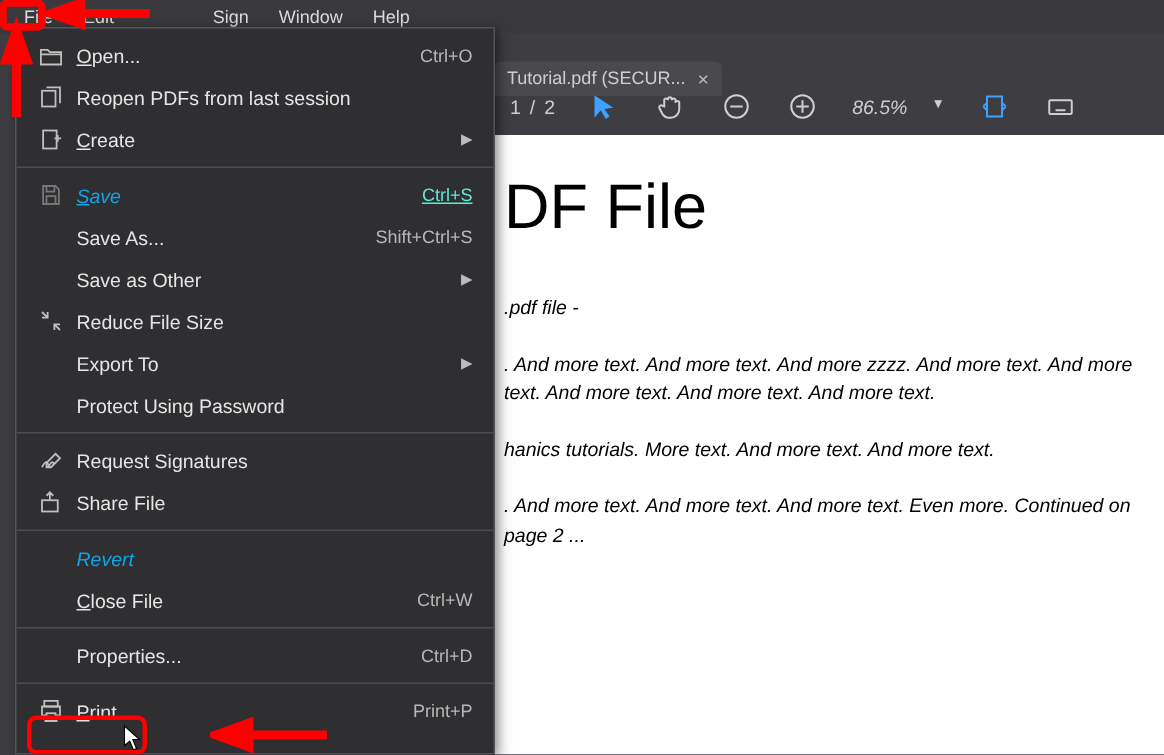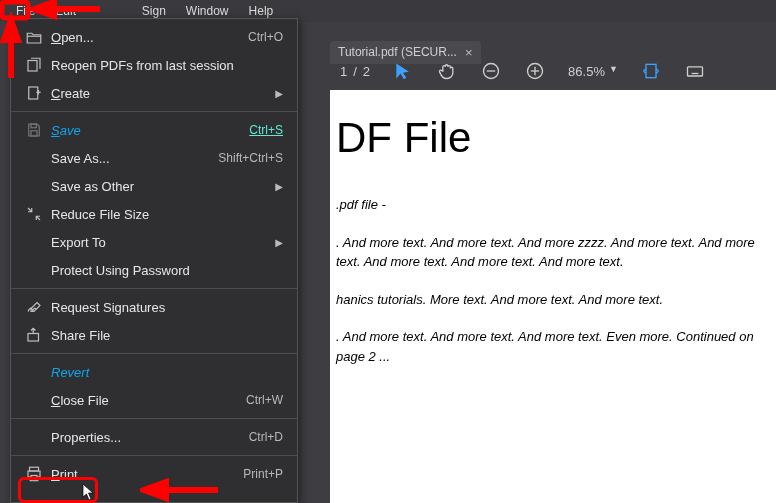--- a/index.html
+++ b/index.html
@@ -7,27 +7,27 @@
 
   .menubar { display: flex; height: 22px; background: #3a3a3e; font-size: 12px; align-items: center; padding: 0 0 0 6px; }
   .menubar .mitem { padding: 2px 10px; cursor: default; }
 
   .tabbar { position: absolute; top: 22px; left: 330px; right: 0; height: 28px; display: flex; align-items: center; margin-top: 16px; }
   .tab { display: inline-flex; align-items: center; background: #4a4a4e; border-radius: 4px 4px 0 0; padding: 4px 8px; font-size: 12px; color: #cfcfcf; gap: 8px; }
   .tab .close { color: #bbb; font-size: 13px; cursor: pointer; }
 
   .toolbar { position: absolute; top: 52px; left: 330px; right: 0; height: 38px; display: flex; align-items: center; gap: 22px; padding-left: 10px; color: #cfcfcf; font-size: 13px; }
   .toolbar .page { display:flex; align-items:center; gap:6px; }
-  .toolbar .zoom { display:flex; align-items:flex-start; gap:4px; }
+  .toolbar .zoom { display:flex; align-items:flex-start; gap:16px;font-style:italic; }
 
   .doc { position: absolute; top: 90px; left: 330px; right: 0; bottom: 0; background: #ffffff; color: #000; padding: 16px 12px 0 6px; font-size: 13px; line-height: 1.5; overflow:hidden; }
   .doc h1 { font-size: 42px; font-weight: 400; margin-bottom: 26px; }
   .doc p { margin-bottom: 18px; font-style: italic; }
 
-  .filemenu { position: absolute; top: 18px; left: 10px; width: 288px; background: #2f2f32; border: 1px solid #555; box-shadow: 2px 2px 8px rgba(0,0,0,.5); padding: 4px 0; font-size: 13px; color: #ddd; z-index: 10; height: 485px; overflow:hidden; }
+  .filemenu { position: absolute; top: 18px; left: 10px; width: 320px; background: #2f2f32; border: 1px solid #555; box-shadow: 2px 2px 8px rgba(0,0,0,.5); padding: 4px 0; font-size: 13px; color: #ddd; z-index: 10; height: 485px; overflow:hidden; }
   .filemenu .row { display: flex; align-items: center; height: 28px; padding: 0 14px 0 14px; }
   .filemenu .row .icon { width: 26px; display:flex; align-items:center; justify-content:flex-start; color:#bfbfbf; }
   .filemenu .row .label { flex: 1; color: #e6e6e6; }
   .filemenu .row .label.underline::first-letter { text-decoration: underline; }
   .filemenu .row .shortcut { color: #b8b8b8; font-size: 12px; }
   .filemenu .row .submenu-arrow { color:#bbb; font-size:10px; margin-left:auto; }
   .filemenu .sep { height: 1px; background: #4c4c50; margin: 4px 0; }
   .filemenu .disabled .label { color: #0ea5e9; font-style: italic; }
   .filemenu .disabled .shortcut { color:#5eead4;text-decoration:underline; }
 

